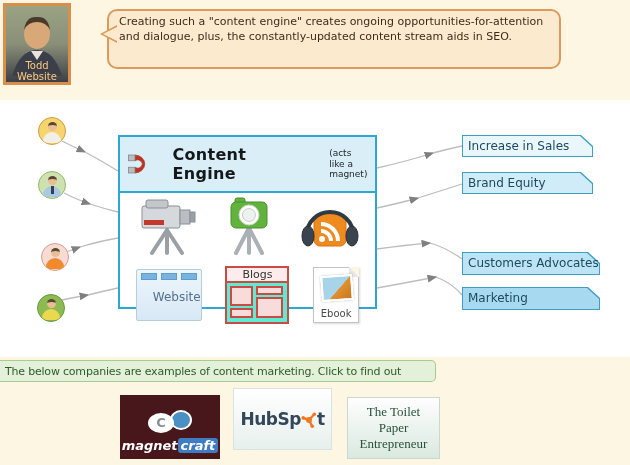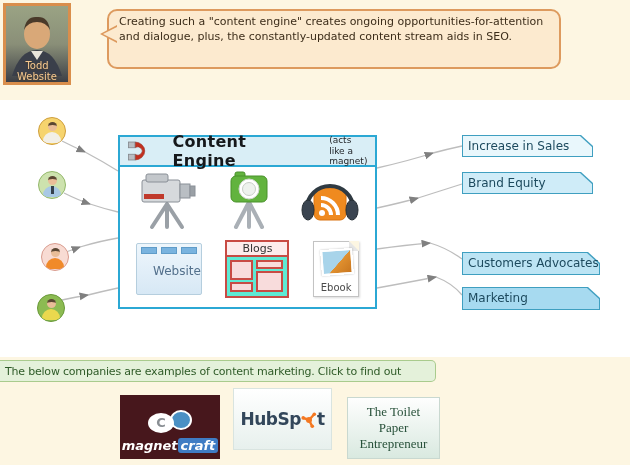--- a/index.html
+++ b/index.html
@@ -35,31 +35,31 @@
   .av3{left:41px;top:243px;border:1px solid #d99c8f;}
   .av4{left:37px;top:294px;border:1px solid #6a9a3a;}
 
   
   .arrows{position:absolute;left:0;top:0;width:630px;height:465px;pointer-events:none;}
 
   
   .engine{position:absolute;left:118px;top:135px;width:255px;height:170px;background:#fff;
           border:2px solid #2ba8d4;}
   .engine-header{height:28px;display:flex;align-items:center;background:#d9eef6;
-          border-bottom:2px solid #2ba8d4;padding:0 6px;gap:16px;}
+          border-bottom:2px solid #2ba8d4;padding:13px 6px;gap:16px;}
   .engine-title{font-size:16px;font-weight:bold;color:#15181b;margin-left:6px;letter-spacing:.3px;}
   .engine-sub{font-size:9px;line-height:1.15;color:#23262a;margin-left:24px;}
   .engine-row{display:flex;justify-content:space-around;align-items:center;height:68px;padding:0 4px;}
 
   
   .ic-website{width:64px;height:50px;background:linear-gradient(#eef6fc,#d7e8f5);
           border:1px solid #b5cede;border-radius:2px;position:relative;}
   .ic-website .tabs{display:flex;gap:4px;padding:3px 4px 0;}
   .ic-website .tabs i{display:block;width:15px;height:5px;background:#79b3df;border:1px solid #5f9cc9;}
-  .ws-label{text-align:right;margin-top:10px;font-size:12px;color:#53708c;padding-left:16px;}
+  .ws-label{text-align:left;margin-top:10px;font-size:12px;color:#53708c;padding-left:16px;}
 
   
   .ic-blogs{width:60px;height:54px;position:relative;background:#5eead4;border:2px solid #c84b44;}
   .bl-head{height:13px;line-height:13px;text-align:center;font-size:11px;color:#333;
           background:#fdecec;border-bottom:2px solid #c84b44;}
   .ic-blogs div.cell{position:absolute;background:#f8dcdc;border:2px solid #c84b44;box-sizing:border-box;}
   .bl-l1{left:3px;top:18px;width:23px;height:20px;}
   .bl-l2{left:3px;top:40px;width:23px;height:10px;}
   .bl-r1{left:29px;top:18px;width:27px;height:9px;}
   .bl-r2{left:29px;top:29px;width:27px;height:21px;}

